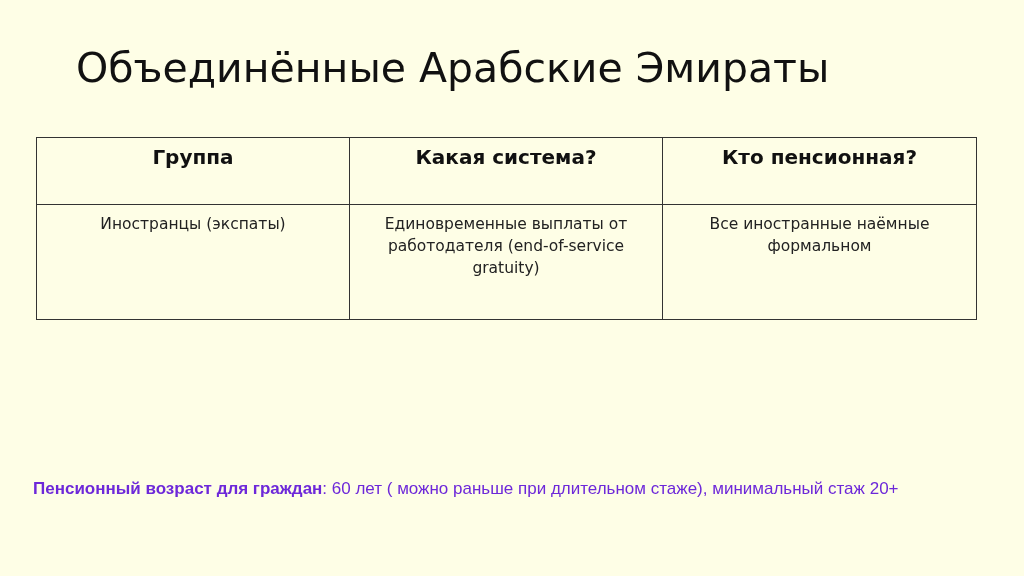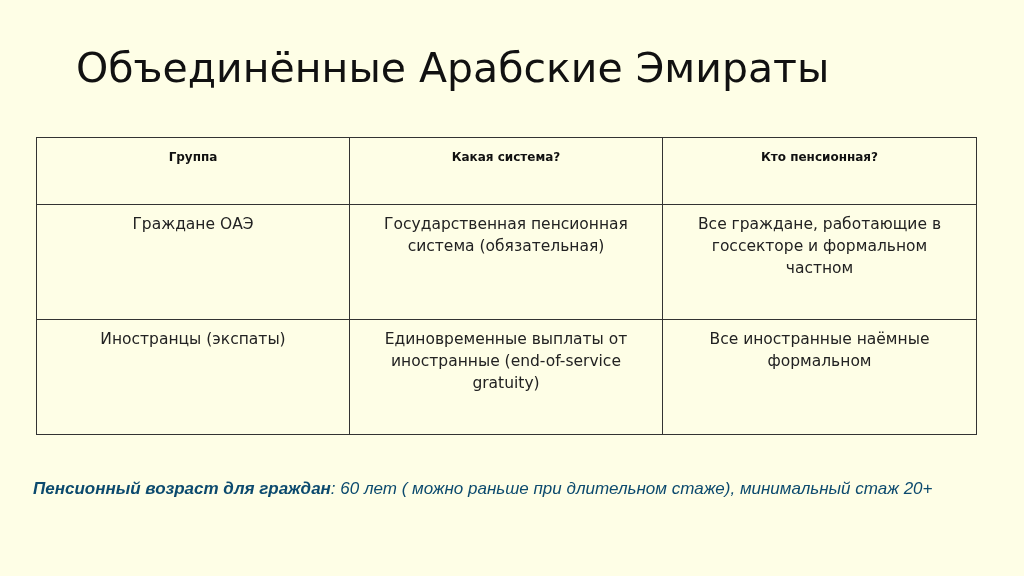--- a/index.html
+++ b/index.html
@@ -20,27 +20,27 @@
     width:940px; border-collapse:collapse;
     table-layout:fixed;
   }
   table.pension td, table.pension th {
     border:1.3px solid #333;
     text-align:center; vertical-align:top;
     padding:8px 14px 0 14px;
     font-size:15.5px; line-height:22px;
     color:#222;
   }
-  table.pension th { font-weight:bold; height:58px; font-size:12px; color:#111; }
+  table.pension th { font-weight:bold; height:58px; font-size:20px; color:#111; }
   table.pension tr.r1 td { height:106px; }
   table.pension tr.r2 td { height:106px; }
   .note {
     position:absolute; left:33px; top:478px;
     font-family:"Liberation Sans Narrow","Liberation Sans", sans-serif;
-    font-size:17px; line-height:22px; color:#0c4a6e;font-style:italic;
+    font-size:17px; line-height:22px; color:#6d28d9;
   }
   .note b { font-weight:bold; }
 </style>
 </head>
 <body>
 
 <h1 class="title">
   <span>Объединённые Арабские Эмираты</span><br>
 </h1>
 
@@ -49,28 +49,23 @@
       <col style="width:313px">
       <col style="width:313px">
       <col style="width:314px">
     </colgroup>
   <tbody>
       <tr>
     <th>Группа</th>
     <th>Какая система?</th>
     <th>Кто пенсионная?</th>
   </tr>
-  <tr class="r1">
-    <td>Граждане ОАЭ</td>
-    <td>Государственная пенсионная система (обязательная)</td>
-    <td>Все граждане, работающие в госсекторе и формальном частном</td>
-  </tr>
   <tr class="r2">
     <td>Иностранцы (экспаты)</td>
-    <td>Единовременные выплаты от иностранные (end-of-service gratuity)</td>
+    <td>Единовременные выплаты от работодателя (end-of-service gratuity)</td>
     <td>Все иностранные наёмные формальном</td>
   </tr>
 </tbody>
   </table>
 
 <div class="note">
   <b>Пенсионный возраст для граждан</b><span>: 60 лет ( можно раньше при длительном стаже), минимальный стаж 20+</span>
 </div>
 
 </body></html>

